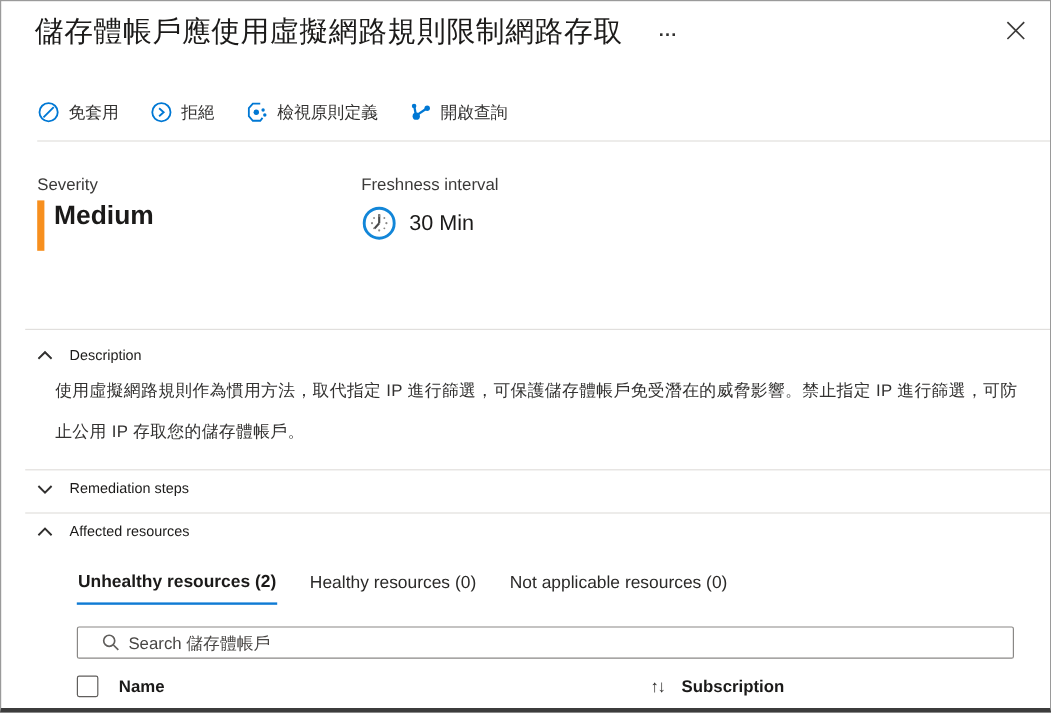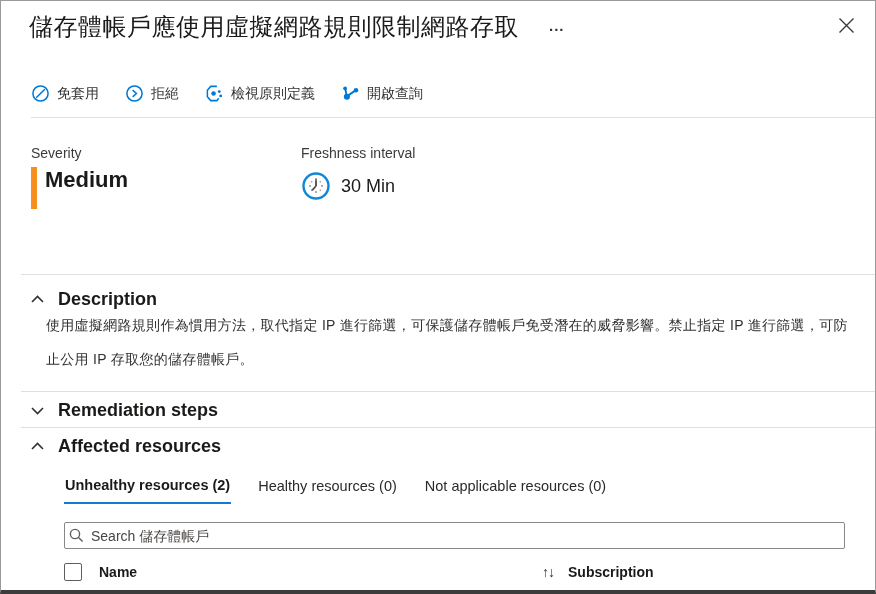--- a/index.html
+++ b/index.html
@@ -30,37 +30,37 @@
   .summary-label { font-size:14px; color:#3b3a39; }
   .severity-block { position:absolute; top:144px; left:30px; }
   .severity-value-row { display:flex; align-items:stretch; margin-top:6px; height:42px; }
   .severity-bar { width:6px; background:#f78f1e; margin-right:8px; }
   .severity-value { font-size:22px; font-weight:600; color:#1b1a19; line-height:1.2; }
   .freshness-block { position:absolute; top:144px; left:300px; }
   .freshness-value-row { display:flex; align-items:center; gap:10px; margin-top:10px; }
   .freshness-value { font-size:18px; color:#1b1a19; }
   
   .section-header { position:absolute; left:30px; display:flex; align-items:center; gap:14px; cursor:pointer; }
-  .section-title { font-size:18px; font-weight:700; color:#1b1a19; }
+  .section-title { font-size:12px; font-weight:400; color:#1b1a19; }
   .chev { display:inline-flex; width:13px; height:9px; }
   .sec-desc { top:288px; }
   .sec-rem  { top:399px; }
   .sec-aff  { top:435px; }
   .desc-body {
     position:absolute; top:307px; left:45px; width:805px;
     font-size:14px; line-height:34px; color:#323130; letter-spacing:.3px;
   }
   
   .tabs { position:absolute; top:470px; left:63px; display:flex; gap:26px; }
   .tab { border:none; background:none; font-family:inherit; font-size:14.5px; color:#2b2a29; padding:6px 1px 9px; cursor:pointer; }
   .tab.active { font-weight:700; color:#1b1a19; border-bottom:2px solid #0f7bd4; }
   
   .search-box {
     position:absolute; top:521px; left:63px; width:781px; height:27px;
-    border:1px solid #8a8886; border-radius:2px; display:flex; align-items:center; padding:0 4px; background:#fff;
+    border:1px solid #8a8886; border-radius:2px; display:flex; align-items:center; padding:0 20px; background:#fff;
   }
   .search-box input {
     border:none; outline:none; flex:1; font-family:inherit; font-size:14px; color:#323130; background:transparent; margin-left:7px;
   }
   .search-box input::placeholder { color:#484644; opacity:1; }
   
   .table-header { position:absolute; top:556px; left:63px; right:32px; display:flex; align-items:center; height:30px; }
   .checkbox { width:18px; height:18px; border:1px solid #605e5c; border-radius:2px; background:#fff; cursor:pointer; }
   .col-name { font-size:14px; font-weight:600; color:#1b1a19; margin-left:17px; flex:1; }
   .sort-icon { font-size:14px; color:#323130; margin-right:14px; cursor:pointer; letter-spacing:-1px; }

